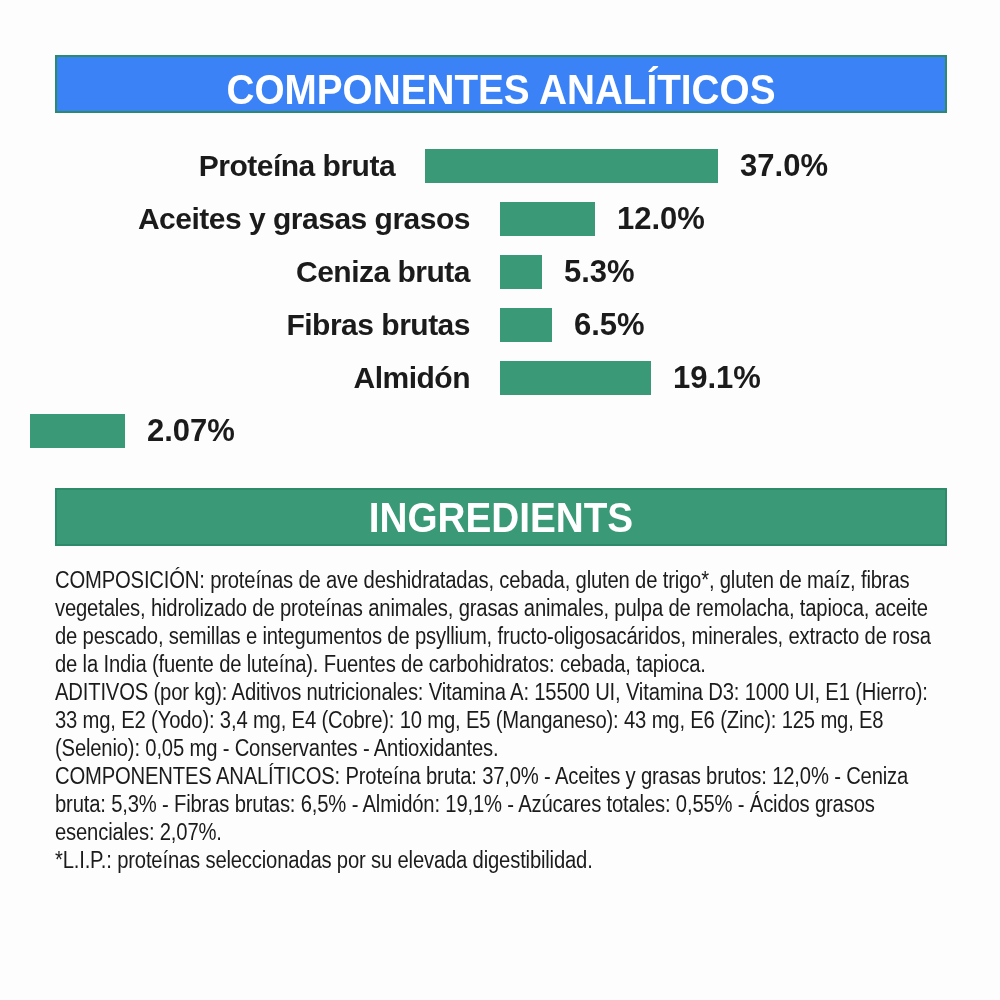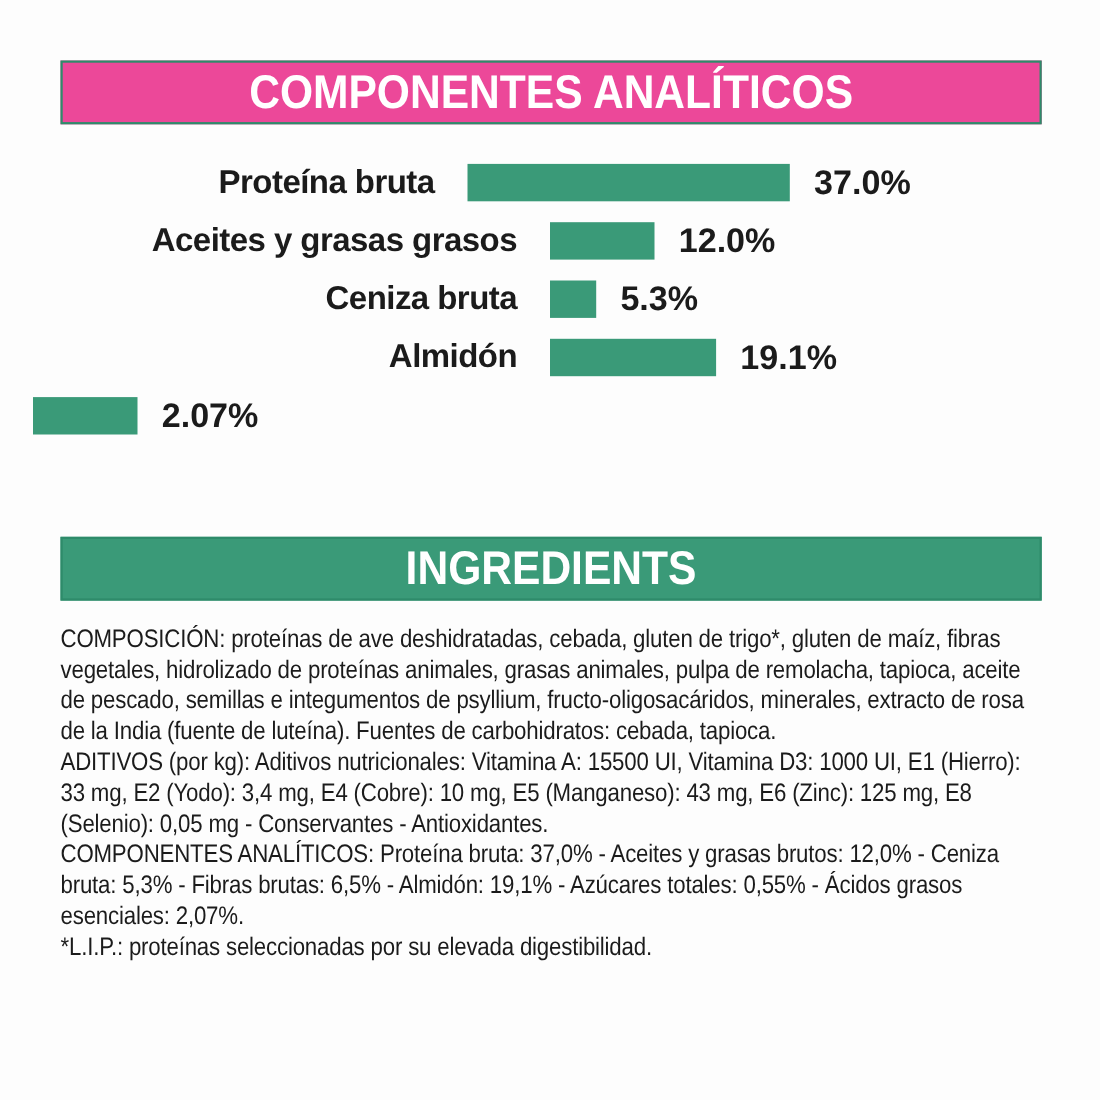--- a/index.html
+++ b/index.html
@@ -49,21 +49,21 @@
     font-size: 23px; line-height: 28px; letter-spacing: -0.2px;
     color: #1b1b1b;
   }
   .text-block p { margin: 0; }
 </style>
 </head>
 <body>
 
 <div class="page">
 
-  <div class="band band-analytics" style="background: #ec4899; border-color: rgb(46, 139, 106);">
+  <div class="band band-analytics" style="background: #3b82f6; border-color: rgb(46, 139, 106); align-items: flex-end;">
     <span class="band-title" style="color: rgb(255, 255, 255);">COMPONENTES ANALÍTICOS</span>
   </div>
 
   <div class="chart" id="chart">
     <div class="chart-row">
       <div class="chart-label">Proteína bruta</div>
       <div class="chart-bar" style="width: 293px; background: rgb(58, 154, 120);"></div>
       <div class="chart-value">37.0%</div>
     </div>
 
@@ -72,20 +72,25 @@
       <div class="chart-bar" style="width: 95px; background: rgb(58, 154, 120);"></div>
       <div class="chart-value">12.0%</div>
     </div>
 
     <div class="chart-row">
       <div class="chart-label">Ceniza bruta</div>
       <div class="chart-bar" style="width: 42px; background: rgb(58, 154, 120);"></div>
       <div class="chart-value">5.3%</div>
     </div>
 
+    <div class="chart-row">
+      <div class="chart-label">Fibras brutas</div>
+      <div class="chart-bar" style="width: 52px; background: rgb(58, 154, 120);"></div>
+      <div class="chart-value">6.5%</div>
+    </div>
 
     <div class="chart-row">
       <div class="chart-label">Almidón</div>
       <div class="chart-bar" style="width: 151px; background: rgb(58, 154, 120);"></div>
       <div class="chart-value">19.1%</div>
     </div>
 
     <div class="chart-row">
       <div class="chart-bar" style="width: 95px; background: rgb(58, 154, 120);"></div>
       <div class="chart-value">2.07%</div>

